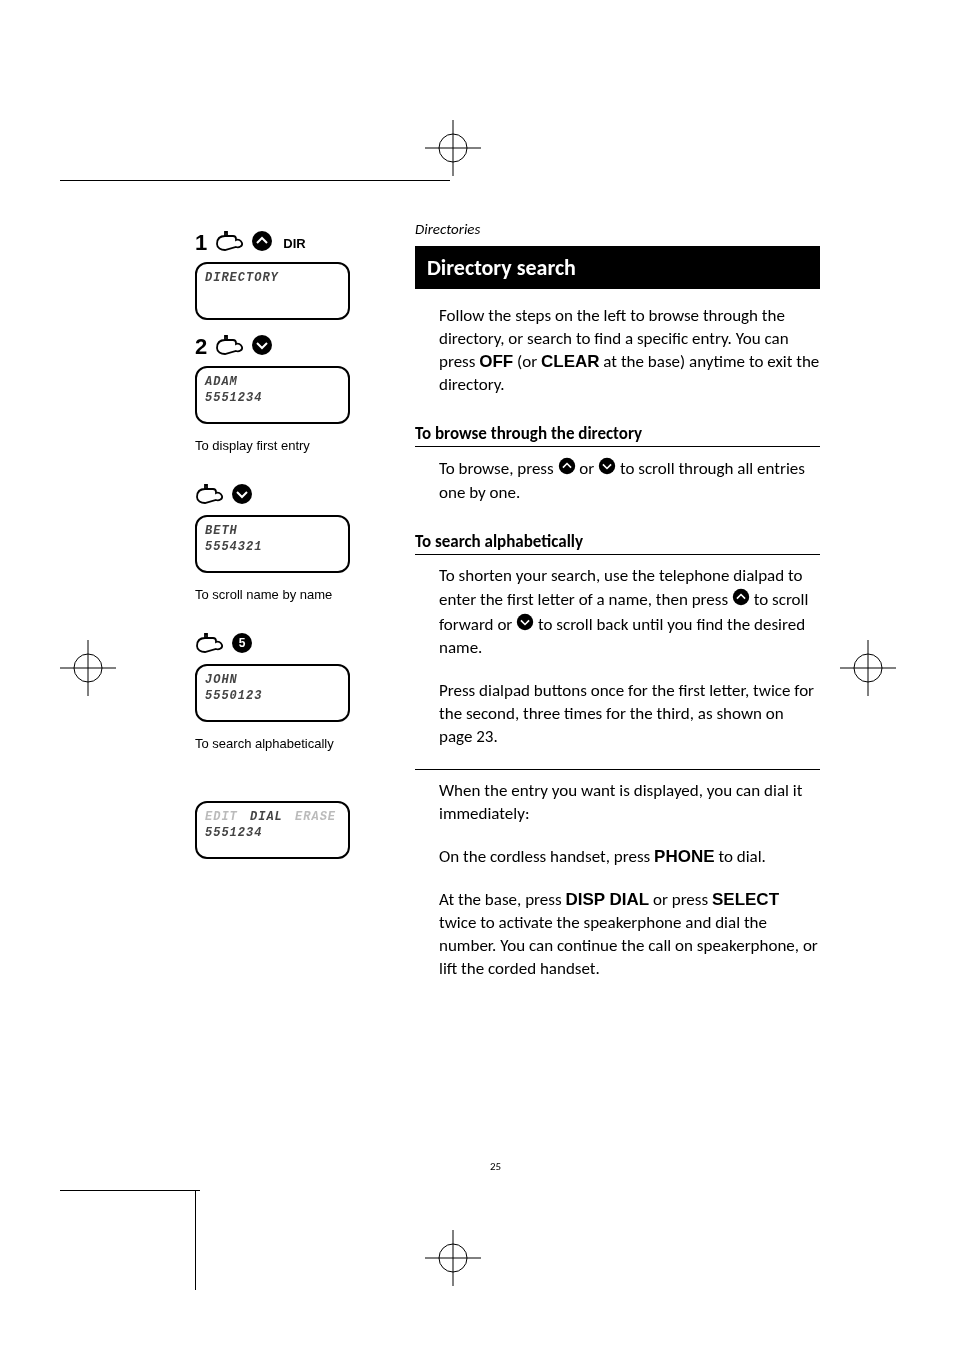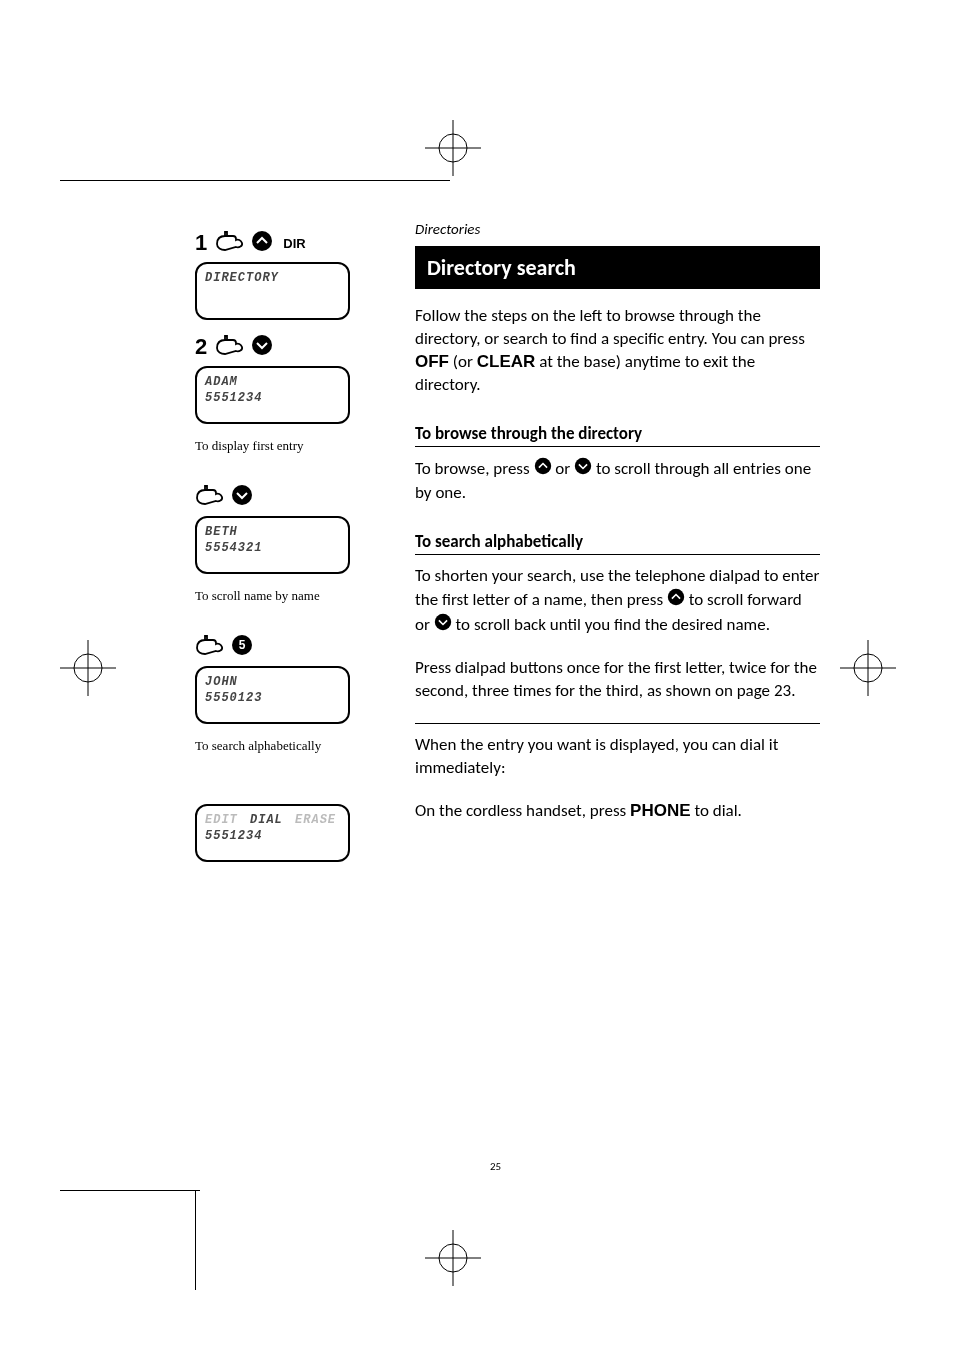--- a/index.html
+++ b/index.html
@@ -32,25 +32,25 @@
     font-size: 12px;
     letter-spacing: 1px;
     line-height: 1.35;
     margin-bottom: 14px;
     font-style: italic;
     font-weight: 600;
     color: #444;
   }
   .lcd .ghost-left { color: #bbb; }
   .lcd .ghost-right { color: #bbb; }
-  .caption { font-family: Liberation Serif, serif; font-size: 13px; margin-bottom: 30px; }
+  .caption { font-family: Liberation Sans, sans-serif; font-size: 13px; margin-bottom: 30px; }
 
   .breadcrumb { font-style: italic; font-size: 15px; margin-bottom: 8px; font-family: "Gill Sans", "Gill Sans MT", Calibri, sans-serif; }
   .title-bar { background: #000; color: #fff; font-weight: bold; font-size: 22px; padding: 8px 12px; margin-bottom: 16px; font-family: "Gill Sans", "Gill Sans MT", Calibri, sans-serif; }
-  .para { font-size: 17px; line-height: 1.35; margin-bottom: 20px; font-family: "Gill Sans", "Gill Sans MT", Calibri, sans-serif; }
+  .para { font-size: 17px; line-height: 1.35; margin-bottom: 20px; font-family: "Gill Sans", "Gill Sans MT", Calibri, sans-serif; margin-left: 24px; }
   .subhead { font-weight: bold; font-size: 17px; margin-top: 26px; margin-bottom: 2px; }
   .rule { border: none; border-top: 1px solid #000; margin-bottom: 10px; }
   .bold { font-weight: bold; font-family: Arial, sans-serif; }
 
   .icon-hand { display:inline-block; }
   .icon-chev { display:inline-block; vertical-align: middle; }
   .icon-key { display:inline-block; }
   .icon-ring { display:inline-block; vertical-align: -2px; }
 </style>
 </head>
@@ -230,17 +230,20 @@
       </span>
       <span> to scroll back until you find the desired name.</span>
     </p>
     <p class="para">Press dialpad buttons once for the first letter, twice for the second, three times for the third, as shown on page 23.</p>
 
     <hr class="rule">
     <p class="para">When the entry you want is displayed, you can dial it immediately:</p>
     <p class="para">
       <span>On the cordless handset, press </span><span class="bold">PHONE</span><span> to dial.</span>
     </p>
+    <p class="para">
+      <span>At the base, press </span><span class="bold">DISP DIAL</span><span> or press </span><span class="bold">SELECT</span><span> twice to activate the speakerphone and dial the number. You can continue the call on speakerphone, or lift the cord­ed handset.</span>
+    </p>
   </div>
 
   <div class="page-num">25</div>
 
 </div>
 
 </body></html>

